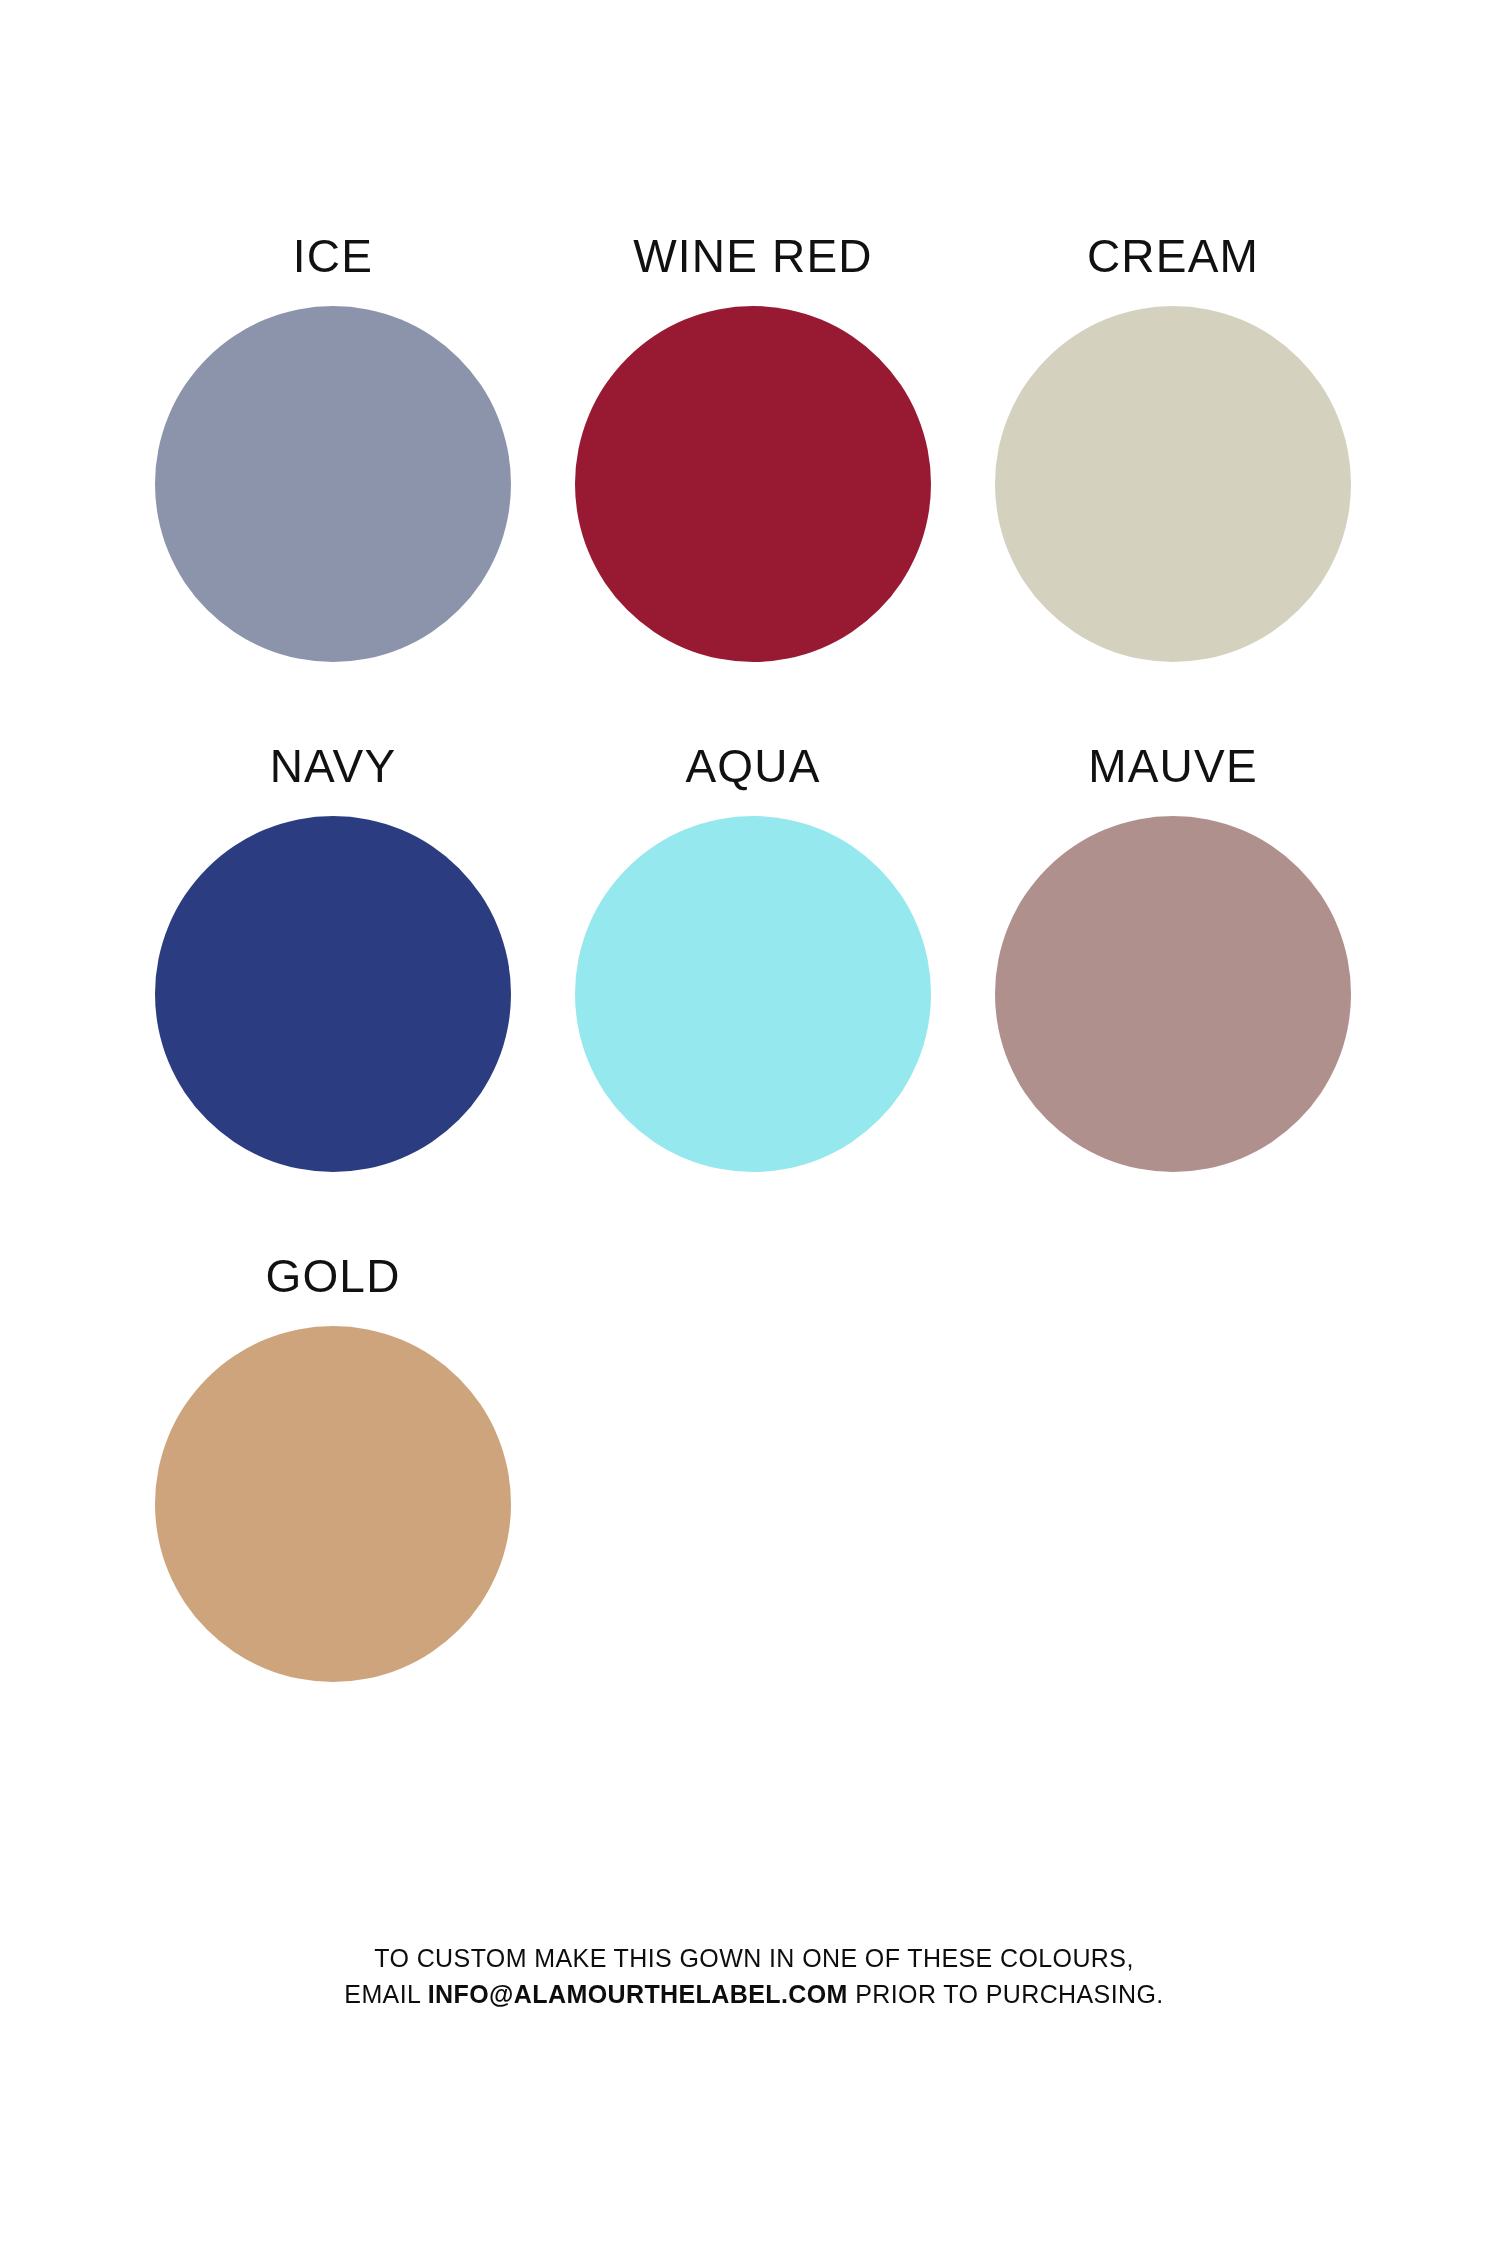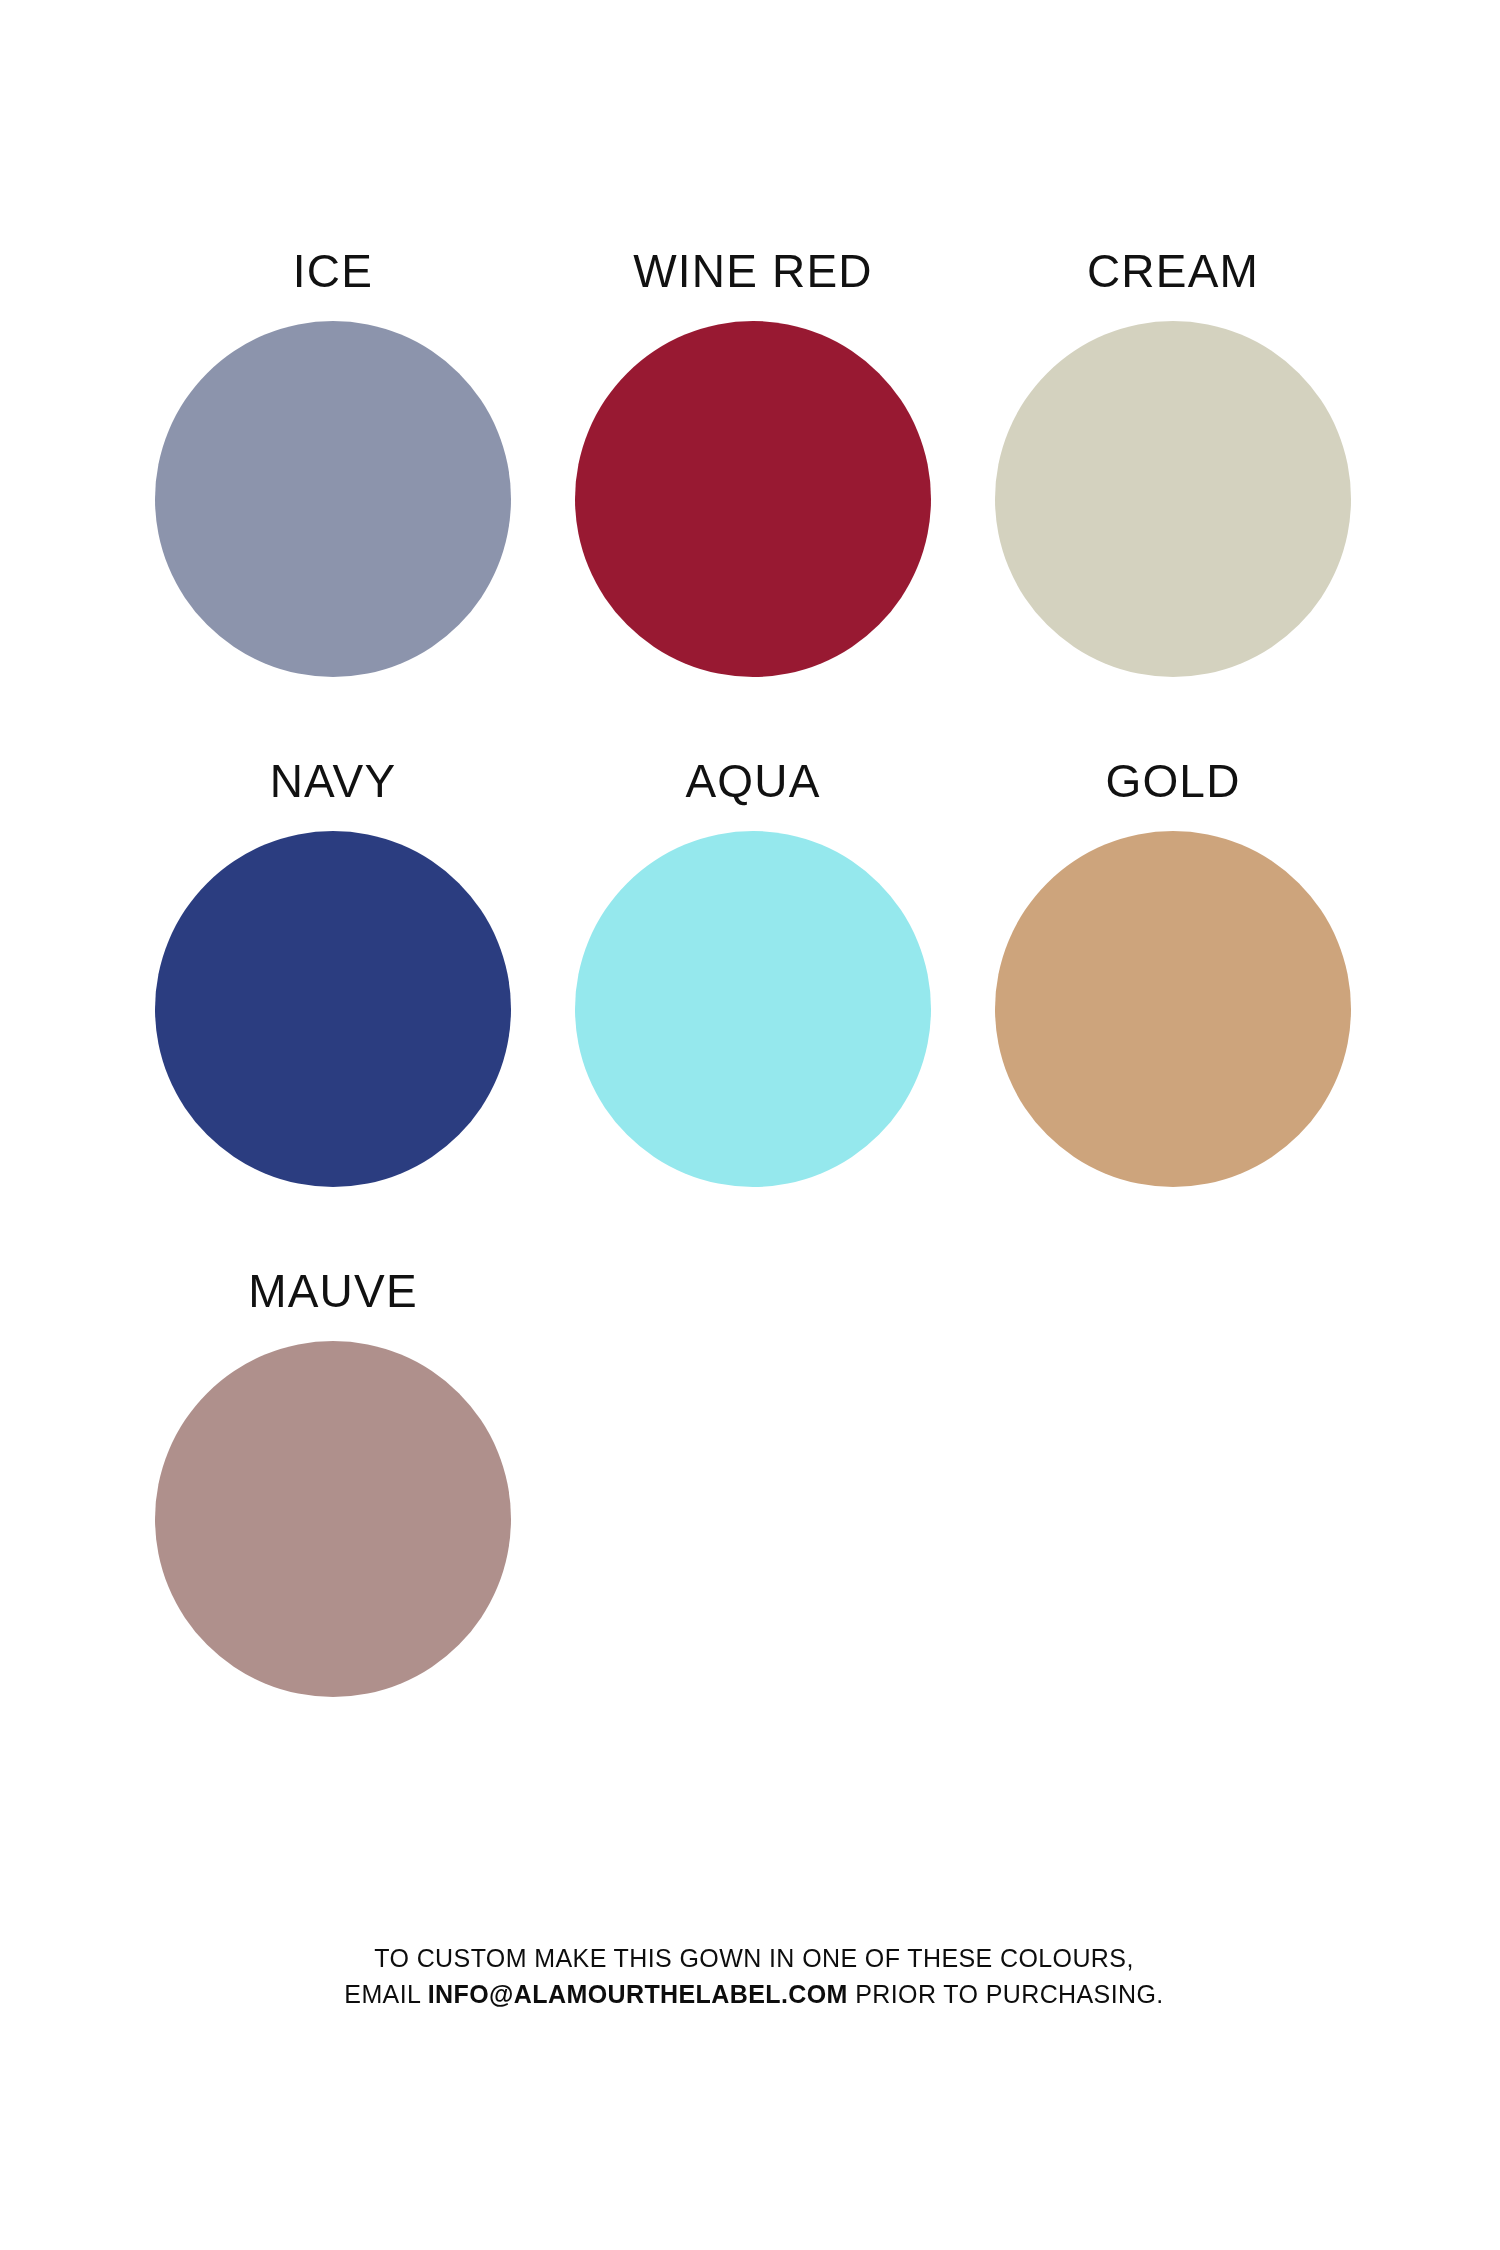--- a/index.html
+++ b/index.html
@@ -29,21 +29,20 @@
   .swatch-grid {
     position: absolute;
     left: 123px;
     top: 228px;
     width: 1260px;
     display: grid;
     grid-template-columns: repeat(3, 420px);
     grid-auto-rows: 510px;
     column-gap: 0px;
     row-gap: 0px;
-    margin-top: 15px;
   }
 
   .swatch-cell {
     position: relative;
     width: 420px;
     height: 510px;
     display: flex;
     flex-direction: column;
     align-items: center;
   }
@@ -124,27 +123,27 @@
 
     <div class="swatch-cell">
       <div class="swatch-label">NAVY</div>
       <div class="swatch-disc" style="background: rgb(43, 61, 128);"></div>
     </div>
     <div class="swatch-cell">
       <div class="swatch-label">AQUA</div>
       <div class="swatch-disc" style="background: rgb(149, 232, 237);"></div>
     </div>
     <div class="swatch-cell">
-      <div class="swatch-label">GOLD</div>
-      <div class="swatch-disc" style="background: rgb(205, 164, 124);"></div>
+      <div class="swatch-label">MAUVE</div>
+      <div class="swatch-disc" style="background: rgb(175, 144, 140);"></div>
     </div>
 
     <div class="swatch-cell">
-      <div class="swatch-label">MAUVE</div>
-      <div class="swatch-disc" style="background: rgb(175, 144, 140);"></div>
+      <div class="swatch-label">GOLD</div>
+      <div class="swatch-disc" style="background: rgb(205, 164, 124);"></div>
     </div>
     <div class="swatch-cell is-empty">
       <div class="swatch-label"></div>
       <div class="swatch-disc"></div>
     </div>
     <div class="swatch-cell is-empty">
       <div class="swatch-label"></div>
       <div class="swatch-disc"></div>
     </div>
   </div>

